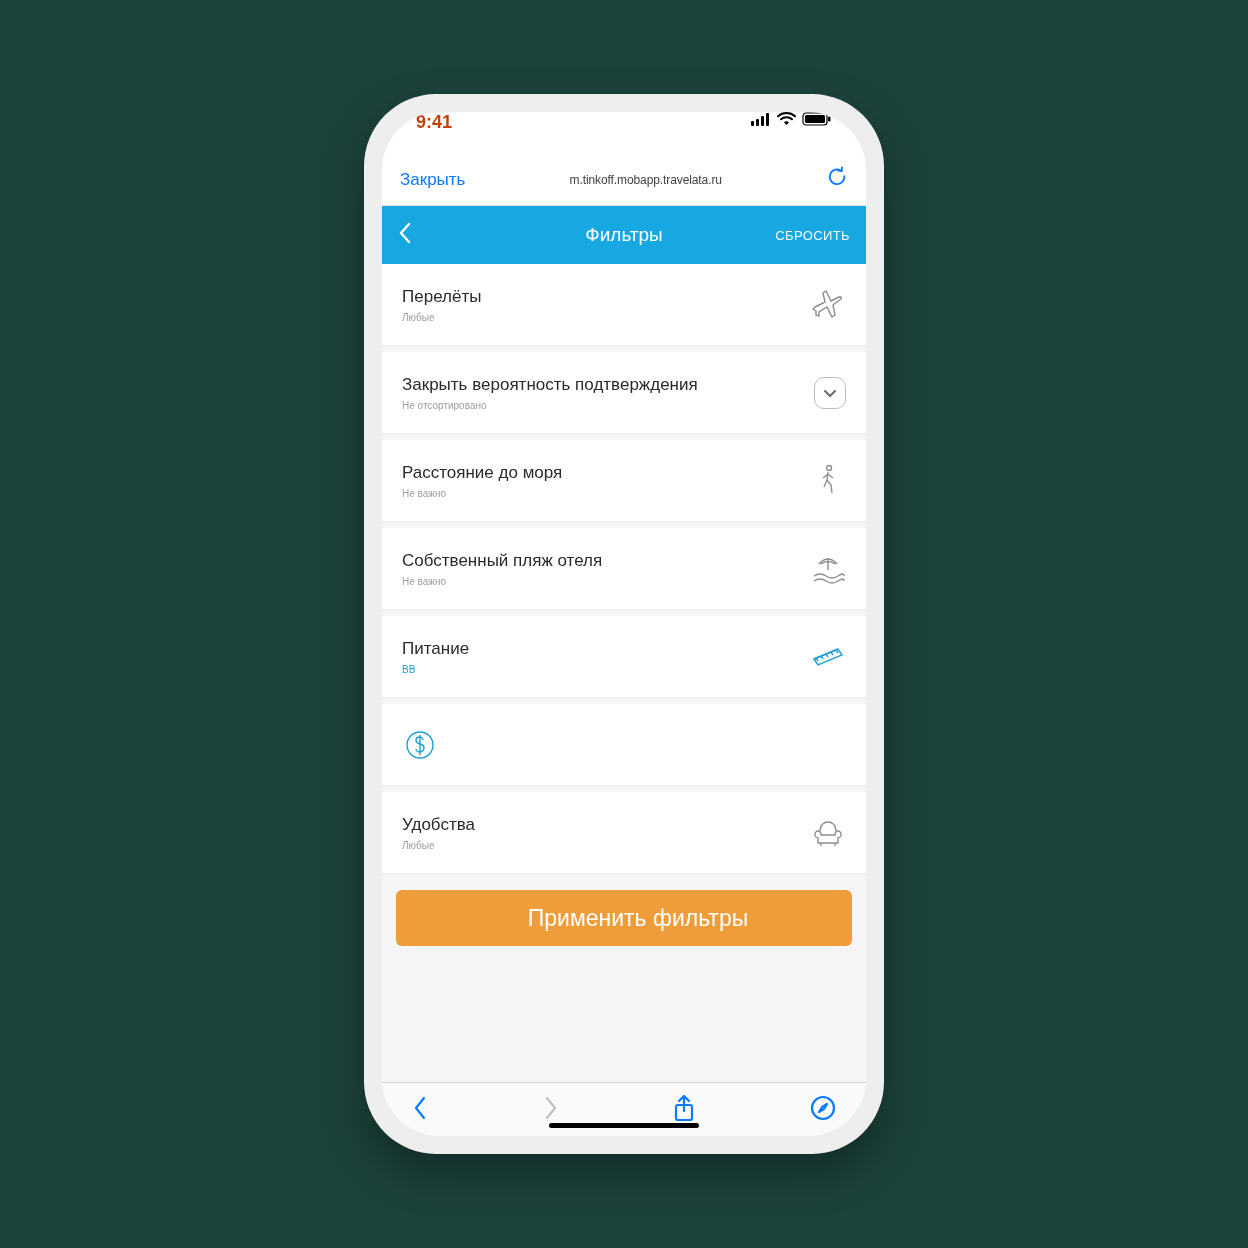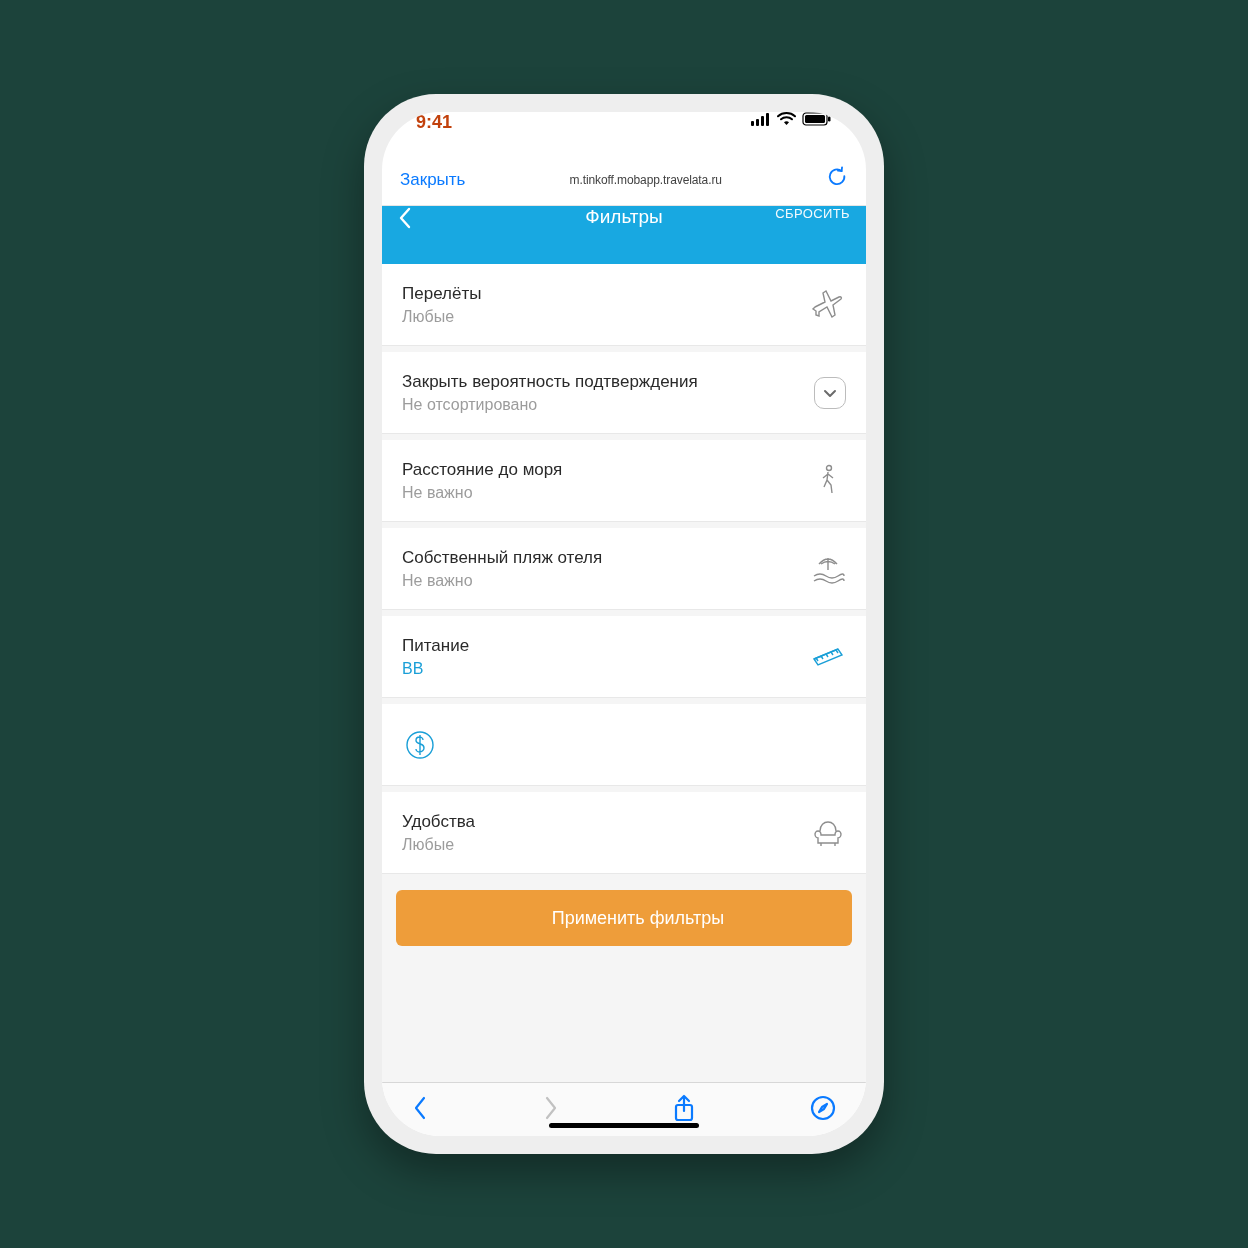--- a/index.html
+++ b/index.html
@@ -74,20 +74,21 @@
   .url-bar .close { color: var(--safari-blue); }
   .url-bar .url { flex:1; text-align:center; color:#424242; font-size:12px; letter-spacing:-.1px; }
   .url-bar .reload svg { stroke: var(--safari-blue); }
 
   
   .app-header {
     background: var(--accent-light);
     color:#fff;
     height: 58px;
     display:flex;
+    align-items:center;
     padding: 0 16px;
     position:relative;
   }
   .app-header .back svg { stroke:#fff; }
   .app-header .title {
     position:absolute; left:0; right:0; text-align:center;
     font-size:19px; font-weight:500; pointer-events:none;
   }
   .app-header .reset { margin-left:auto; font-size:13px; letter-spacing:.4px; opacity:.95; }
 
@@ -98,41 +99,41 @@
     padding: 16px 20px;
     border-bottom: 1px solid var(--row-border);
     display:flex;
     align-items:center;
     min-height: 82px;
     margin-bottom: 6px;
   }
   .filter-row:last-of-type { margin-bottom:0; }
   .filter-text { flex:1; min-width:0; }
   .filter-label { font-size:17px; color:var(--text-dark); font-weight:500; line-height:1.25; }
-  .filter-value { font-size:16px; color:var(--text-grey); margin-top:4px; }
+  .filter-value { font-size:10px; color:var(--text-grey); margin-top:4px; }
   .filter-value.active { color: var(--accent); }
   .filter-icon { width:36px; height:36px; display:flex; align-items:center; justify-content:center; }
   .filter-icon svg { stroke: var(--icon-grey); fill:none; stroke-width:1.4; }
   .filter-icon.active svg { stroke: var(--accent); }
 
   .checkbox {
     width:32px;height:32px;border:1.6px solid #bcbcbc;border-radius:10px;
     display:flex;align-items:center;justify-content:center;
   }
   .checkbox svg { stroke:#6b6b6b; }
 
   
   .apply-wrap { padding: 10px 14px 10px; background:var(--bg-grey); }
   .apply-btn {
     background: var(--orange);
     color:#fff;
     height:56px;
     border-radius:6px;
     display:flex;align-items:center;justify-content:center;
-    font-size:18px;
+    font-size:23px;
     font-weight:500;
     padding-left:28px;
   }
 
   
   .safari-toolbar {
     height: 54px;
     border-top:1px solid #d7d7d7;
     display:flex;
     align-items:center;

